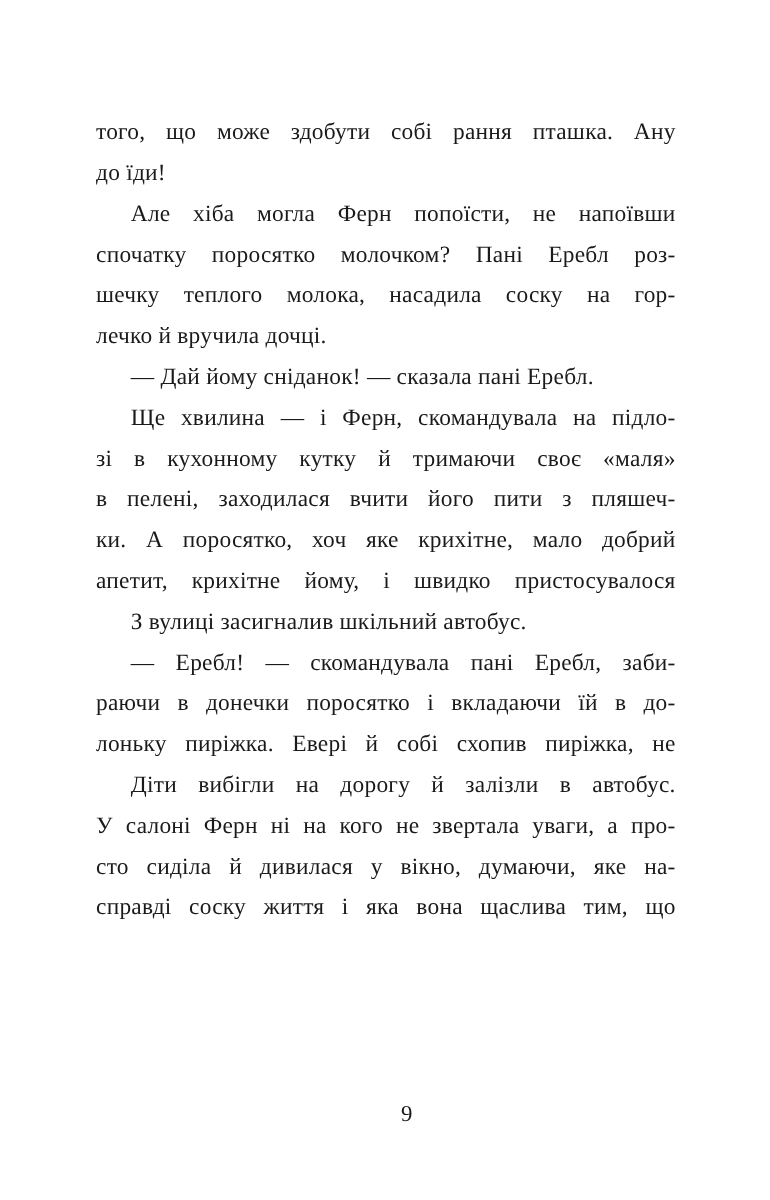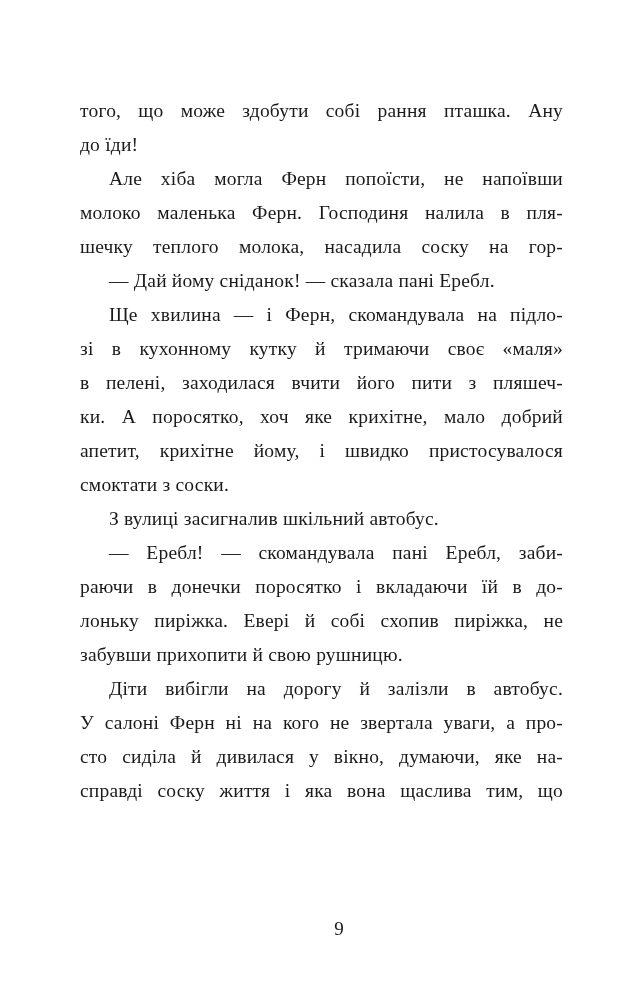--- a/index.html
+++ b/index.html
@@ -59,42 +59,41 @@
 <body>
 
 <div class="page">
   <div class="text-block">
       <div class="paragraph">
         <div class="line">того, що може здобути собі рання пташка. Ану</div>
         <div class="line end">до їди!</div>
       </div>
       <div class="paragraph">
         <div class="line indent">Але хіба могла Ферн попоїсти, не напоївши</div>
-        <div class="line">молоко маленька Ферн. Господиня налила в пля-</div>
+        <div class="line">спочатку поросятко молочком? Пані Еребл роз-</div>
         <div class="line">шечку теплого молока, насадила соску на гор-</div>
+        <div class="line end">лечко й вручила дочці.</div>
       </div>
       <div class="paragraph">
         <div class="line indent end">— Дай йому сніданок! — сказала пані Еребл.</div>
       </div>
       <div class="paragraph">
         <div class="line indent">Ще хвилина — і Ферн, скомандувала на підло-</div>
         <div class="line">зі в кухонному кутку й тримаючи своє «маля»</div>
         <div class="line">в пелені, заходилася вчити його пити з пляшеч-</div>
         <div class="line">ки. А поросятко, хоч яке крихітне, мало добрий</div>
         <div class="line">апетит, крихітне йому, і швидко пристосувалося</div>
-        <div class="line end">смоктати з соски.</div>
       </div>
       <div class="paragraph">
         <div class="line indent end">З вулиці засигналив шкільний автобус.</div>
       </div>
       <div class="paragraph">
         <div class="line indent">— Еребл! — скомандувала пані Еребл, заби-</div>
         <div class="line">раючи в донечки поросятко і вкладаючи їй в до-</div>
         <div class="line">лоньку пиріжка. Евері й собі схопив пиріжка, не</div>
-        <div class="line end">забувши прихопити й свою рушницю.</div>
       </div>
       <div class="paragraph">
         <div class="line indent">Діти вибігли на дорогу й залізли в автобус.</div>
         <div class="line">У салоні Ферн ні на кого не звертала уваги, а про-</div>
         <div class="line">сто сиділа й дивилася у вікно, думаючи, яке на-</div>
         <div class="line">справді соску життя і яка вона щаслива тим, що</div>
       </div>
     </div>
   <div class="page-number">9</div>
 </div>

